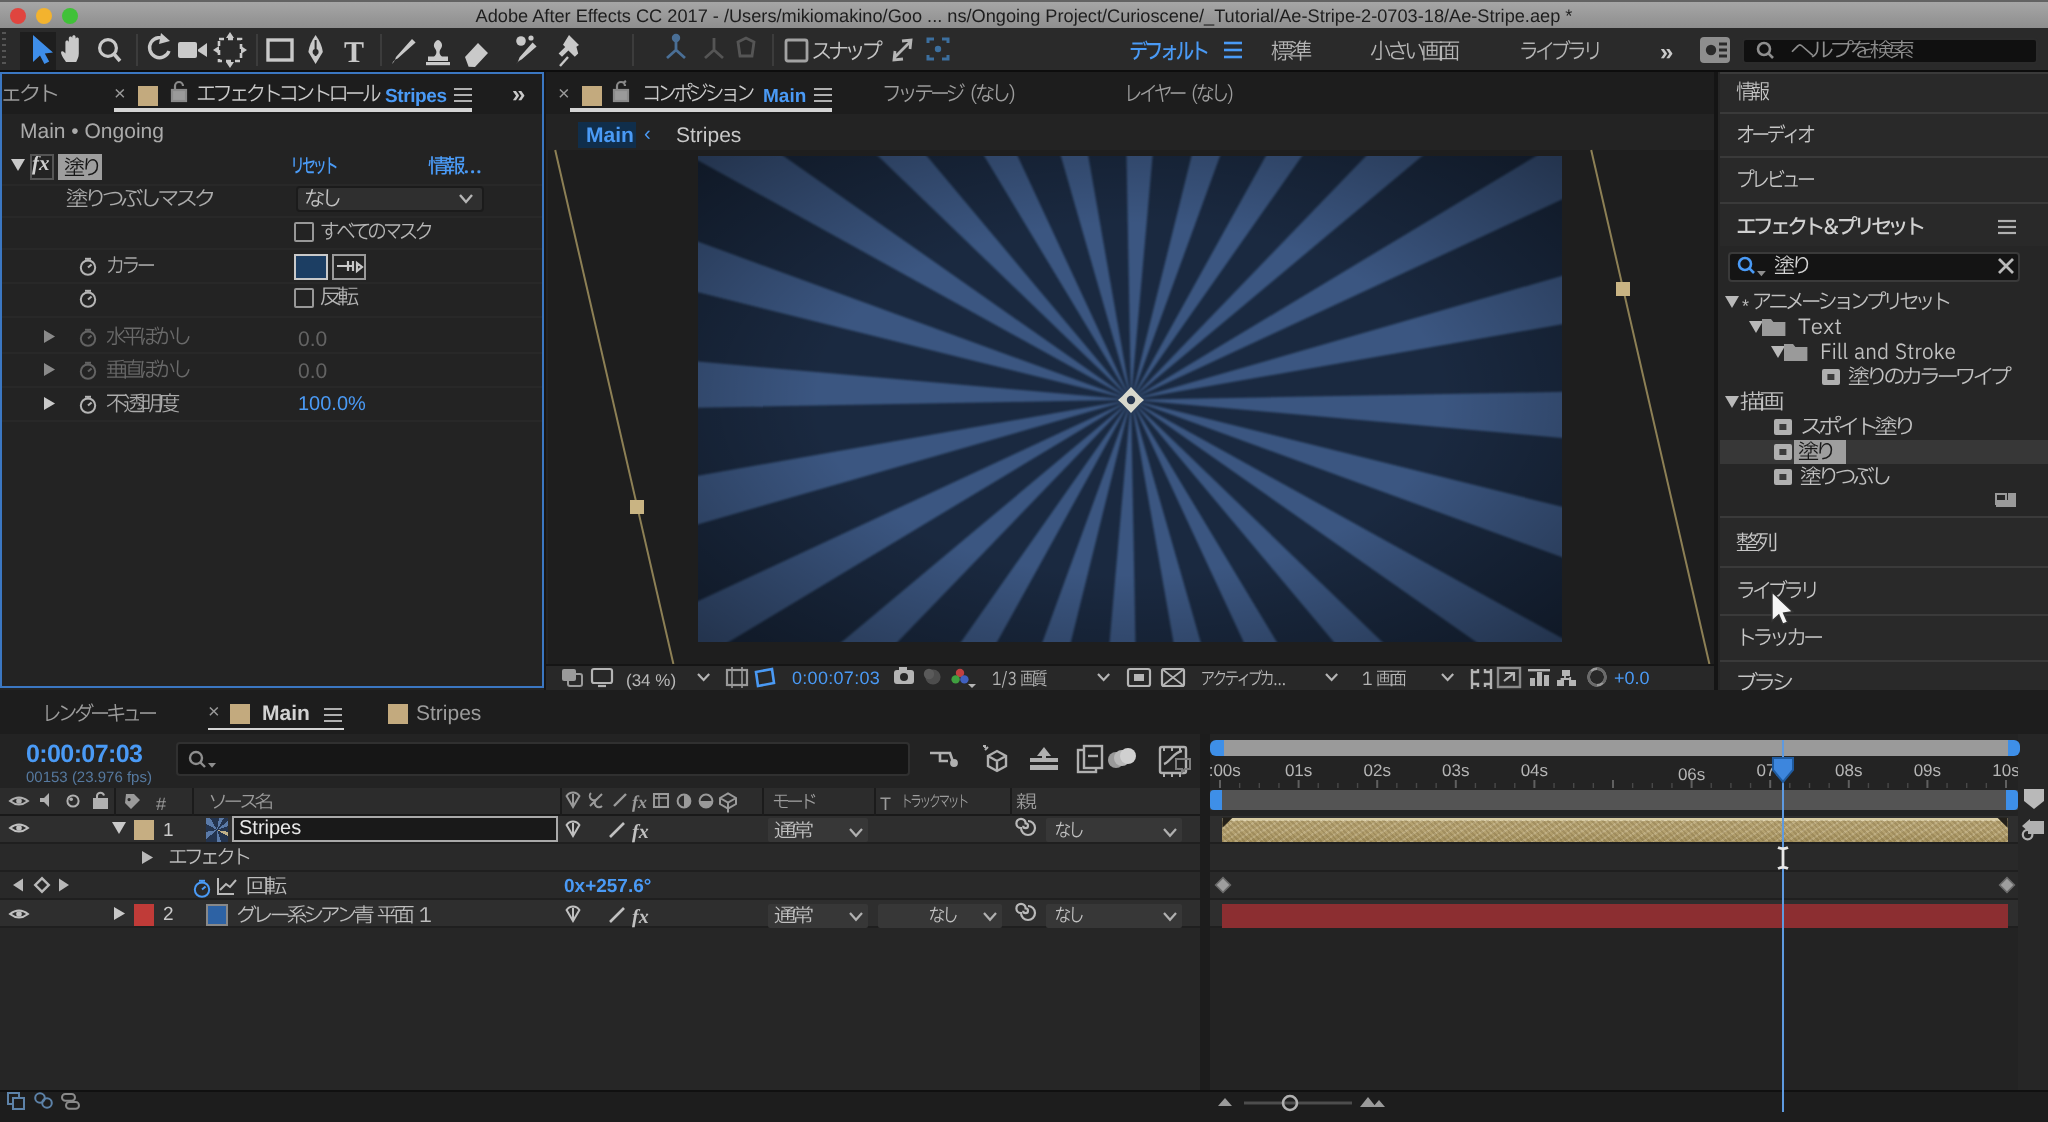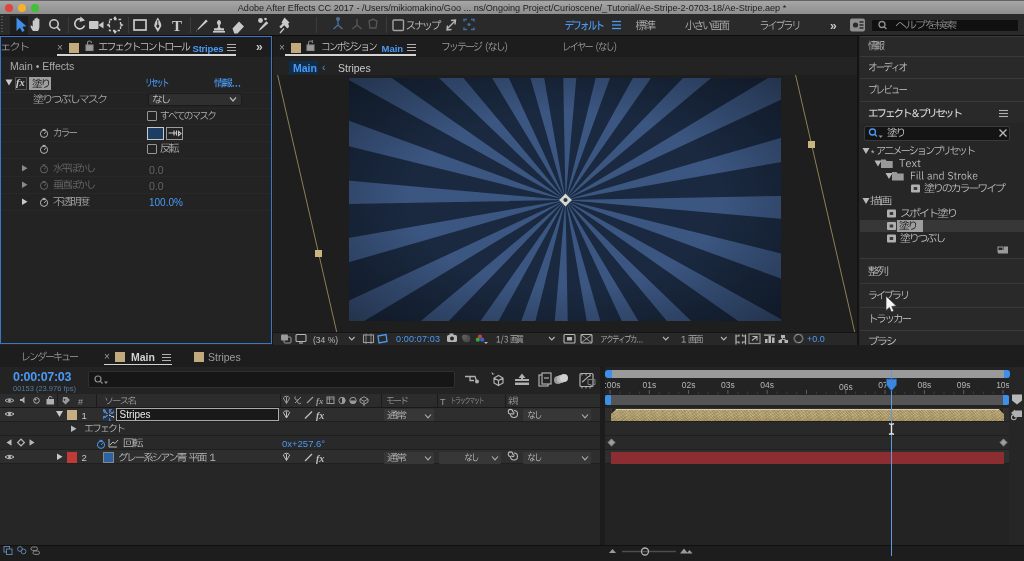--- a/index.html
+++ b/index.html
@@ -82,21 +82,21 @@
       <line x1="884.2" y1="26.7" x2="886.5" y2="29" stroke="#8e8e8e" stroke-width="1.3"></line>
     </svg>
     <div class="abs" style="left:1px;top:16px;width:2px;height:18px;background:repeating-linear-gradient(#555 0 1px,transparent 1px 3px)"></div>
     <div class="abs" style="left:0;top:36px;width:272px;height:309px;background:#232323"></div>
     <div class="abs" style="left:0;top:36px;width:272px;height:21px;background:#1d1d1d"></div>
     <div class="txt" style="left:57px;top:42px;font-size:10px;color:#9a9a9a">×</div>
     <div class="abs" style="left:69px;top:43px;width:10px;height:10px;background:#c3aa7e"></div>
     <div class="txt" style="left:192.5px;top:42.5px;font-size:9.5px;letter-spacing:-0.2px;color:#4a9af5;font-weight:bold">Stripes</div>
     <div class="abs" style="left:57px;top:54px;width:179px;height:1.5px;background:#d4d4d4"></div>
     <div class="txt" style="left:256px;top:40px;font-size:12px;color:#c9c9c9;font-weight:bold">»</div>
-    <div class="txt" style="left:10px;top:60px;font-size:10.5px;color:#aaaaaa">Main • Effects</div>
+    <div class="txt" style="left:10px;top:60px;font-size:10.5px;color:#aaaaaa">Main • Ongoing</div>
     <div class="txt" style="left:16px;top:77px;font-size:10.5px;font-style:italic;font-weight:bold;color:#d0d0d0;font-family:'Liberation Serif',serif">fx</div>
     <div class="abs" style="left:15px;top:76.5px;width:12px;height:13px;border:1px solid #555"></div>
     <div class="abs" style="left:29px;top:77px;width:22px;height:13px;background:#9e9e9e"></div>
     <div class="abs" style="left:148px;top:93px;width:94px;height:12.5px;background:#2f2f2f;border:1px solid #1b1b1b;border-radius:2px"></div>
     <div class="chk" style="left:147px;top:111px"></div>
     <div class="abs" style="left:147px;top:126.5px;width:17px;height:13.5px;background:#1c3e63;border:1px solid #c9c9c9"></div>
     <div class="abs" style="left:166px;top:126.5px;width:17px;height:13.5px;border:1px solid #9a9a9a"></div>
     <div class="chk" style="left:147px;top:143.5px"></div>
     <div class="txt" style="left:149px;top:163.5px;font-size:10.5px;color:#636363">0.0</div>
     <div class="txt" style="left:149px;top:180px;font-size:10.5px;color:#636363">0.0</div>
@@ -330,21 +330,21 @@
     <div class="cell" style="left:363px;top:409px;width:8.5px;height:11.5px;background:#2a2a2a"></div>
     <div class="abs" style="left:384px;top:409px;width:50px;height:12px;background:#373737;border-radius:1px"></div>
     <svg class="abs" style="left:423px;top:411.5px" width="10" height="8" viewBox="0 0 10 8">
       <path d="M2 2.5 l3 3.4 3-3.4" fill="none" stroke="#b0b0b0" stroke-width="1.1"></path>
     </svg>
     <div class="cell" style="left:437px;top:409px;width:63px;height:11.5px;background:#2a2a2a;border:1px solid #222"></div>
     <div class="abs" style="left:523px;top:409px;width:68px;height:12px;background:#373737;border-radius:1px"></div>
     <svg class="abs" style="left:580px;top:411.5px" width="10" height="8" viewBox="0 0 10 8">
       <path d="M2 2.5 l3 3.4 3-3.4" fill="none" stroke="#b0b0b0" stroke-width="1.1"></path>
     </svg>
-    <div class="txt" style="left:282px;top:438px;font-size:9.5px;color:#4a9af5;font-weight:normal">0x+257.6°</div>
+    <div class="txt" style="left:282px;top:438px;font-size:9.5px;color:#4a9af5;font-weight:bold">0x+257.6°</div>
     <div class="cell" style="left:24px;top:451.5px;width:12.5px;height:11.5px"></div>
     <div class="cell" style="left:38.5px;top:451.5px;width:12.5px;height:11.5px"></div>
     <div class="abs" style="left:66.5px;top:452px;width:10.5px;height:10.5px;background:#c03b38"></div>
     <div class="txt" style="left:81.5px;top:452px;font-size:9.5px;color:#c9c9c9">2</div>
     <div class="abs" style="left:102.5px;top:451.5px;width:11.5px;height:11.5px;background:#2d62a4;border:1px solid #888"></div>
     <div class="cell" style="left:336px;top:451.5px;width:8.5px;height:11.5px;background:#2a2a2a"></div>
     <div class="cell" style="left:345px;top:451.5px;width:8.5px;height:11.5px;background:#2a2a2a"></div>
     <div class="cell" style="left:354px;top:451.5px;width:8.5px;height:11.5px;background:#2a2a2a"></div>
     <div class="cell" style="left:363px;top:451.5px;width:8.5px;height:11.5px;background:#2a2a2a"></div>
     <div class="abs" style="left:384px;top:451.5px;width:50px;height:12px;background:#373737;border-radius:1px"></div>

